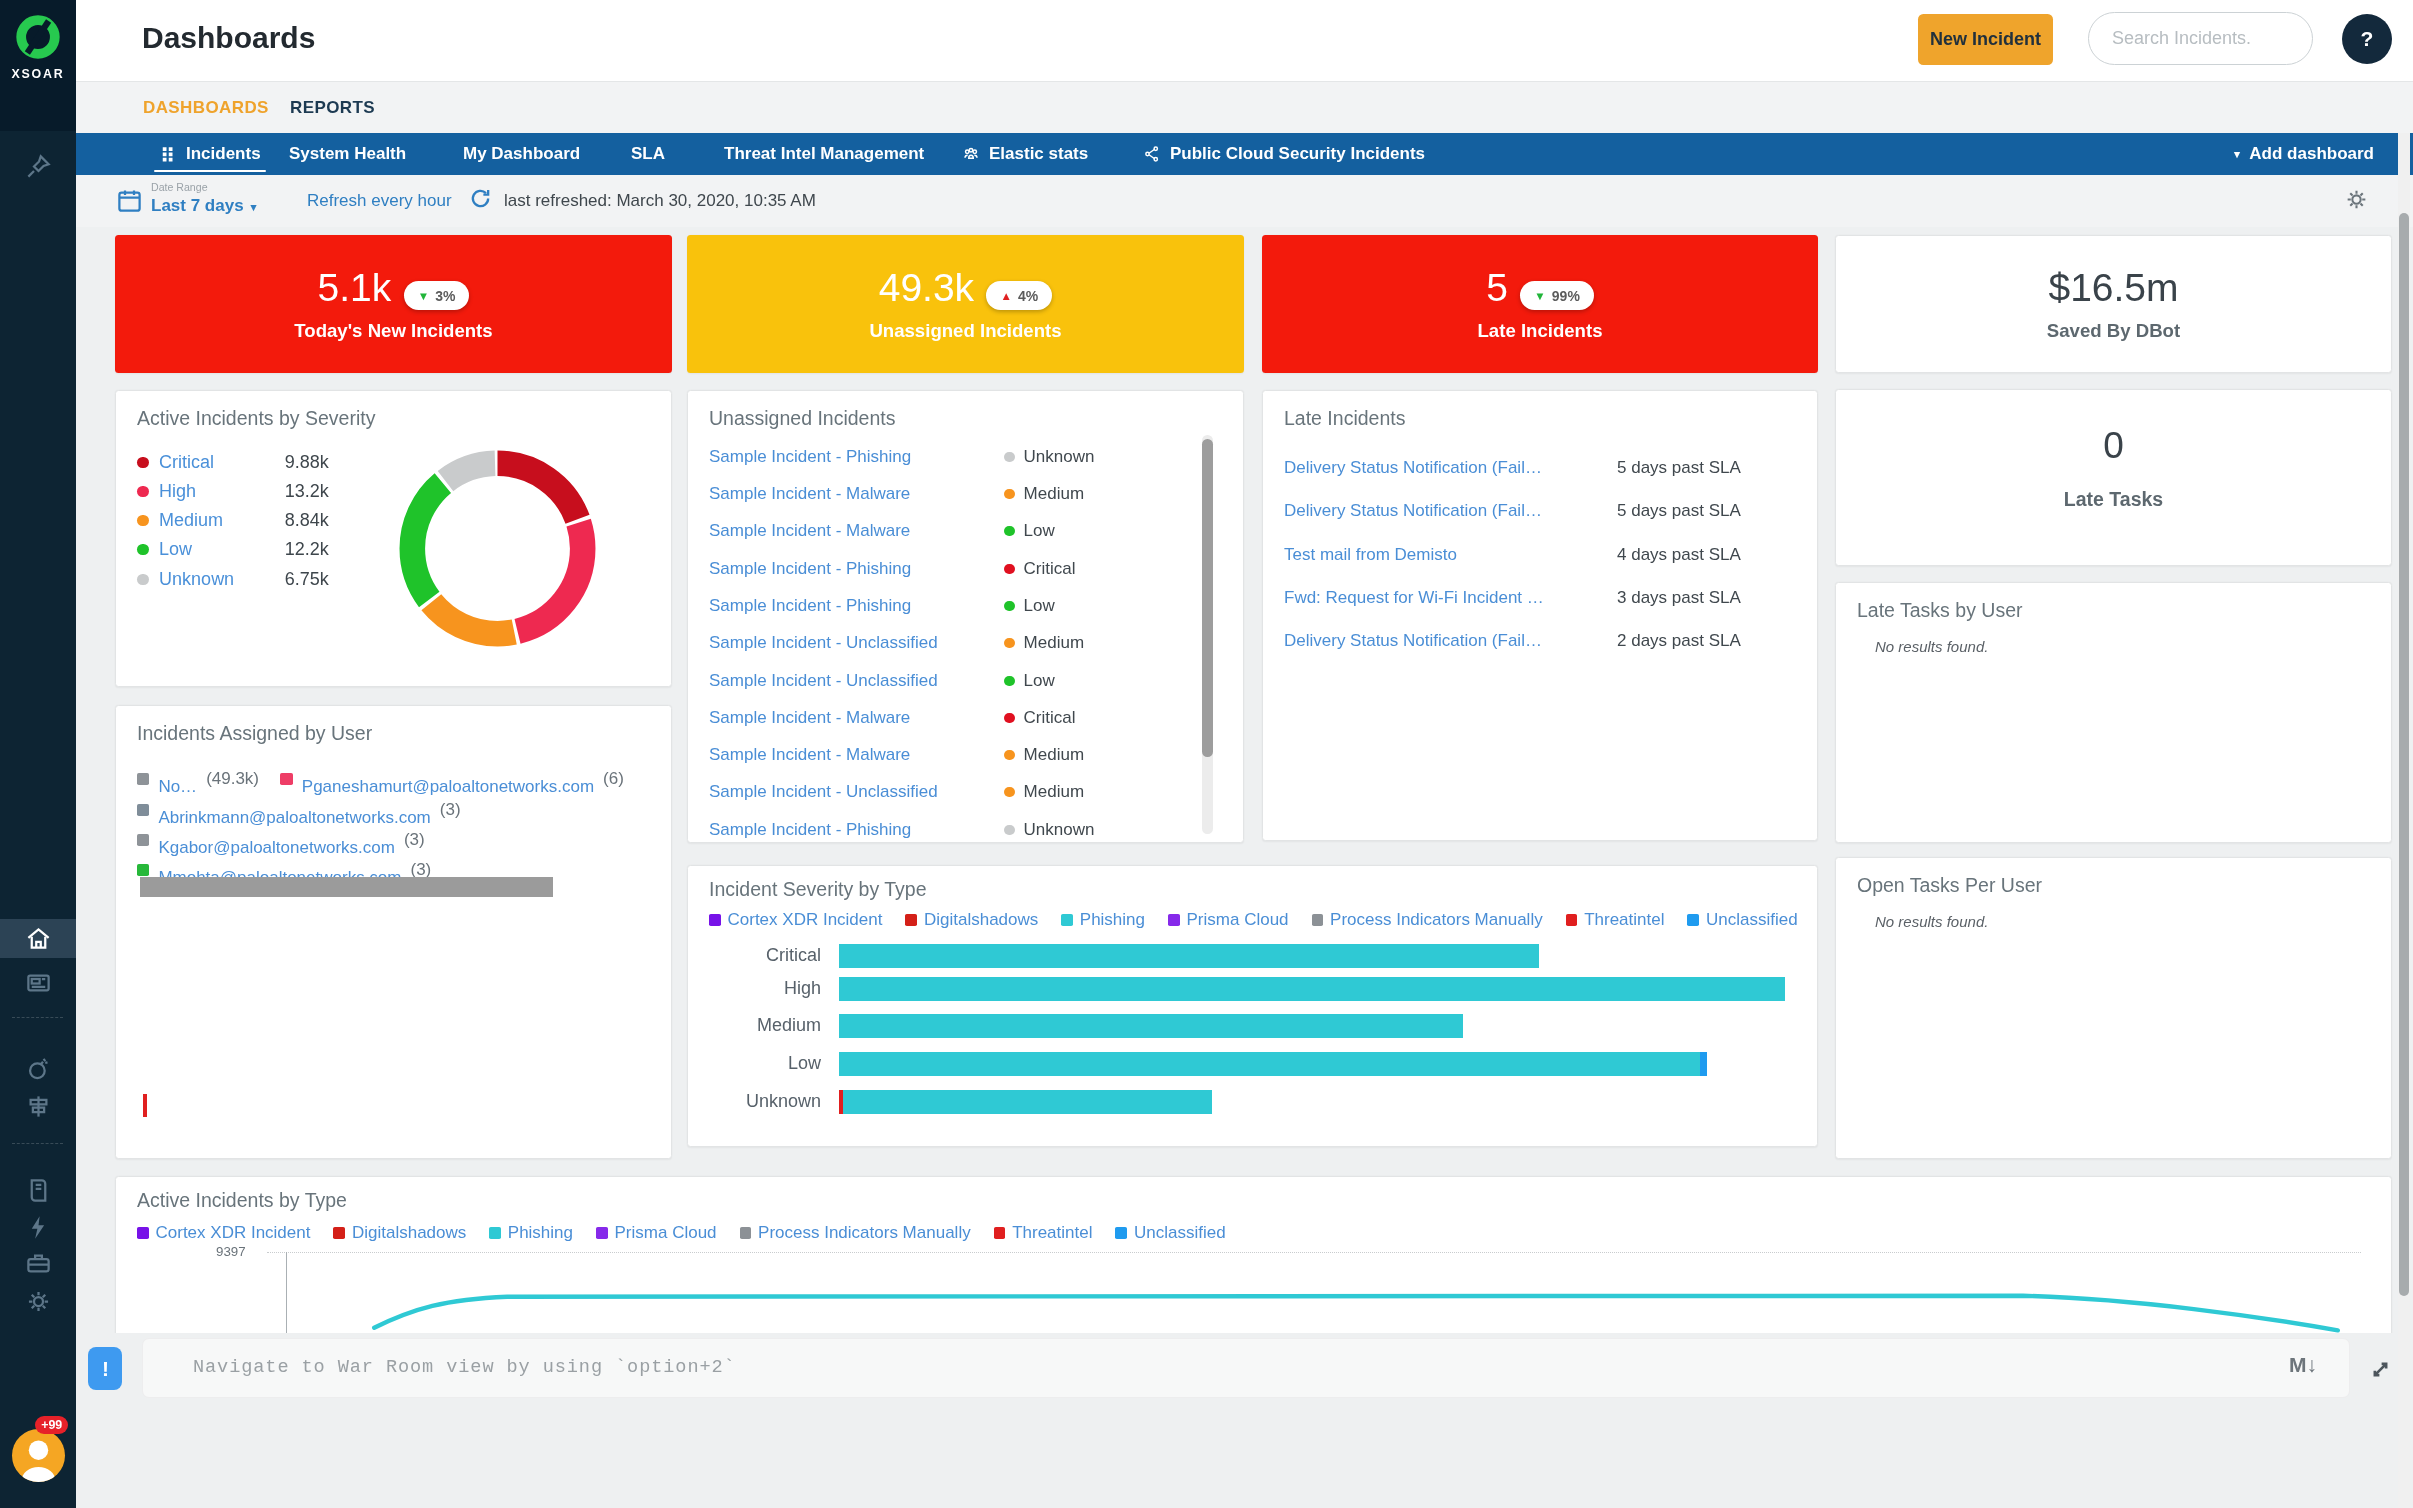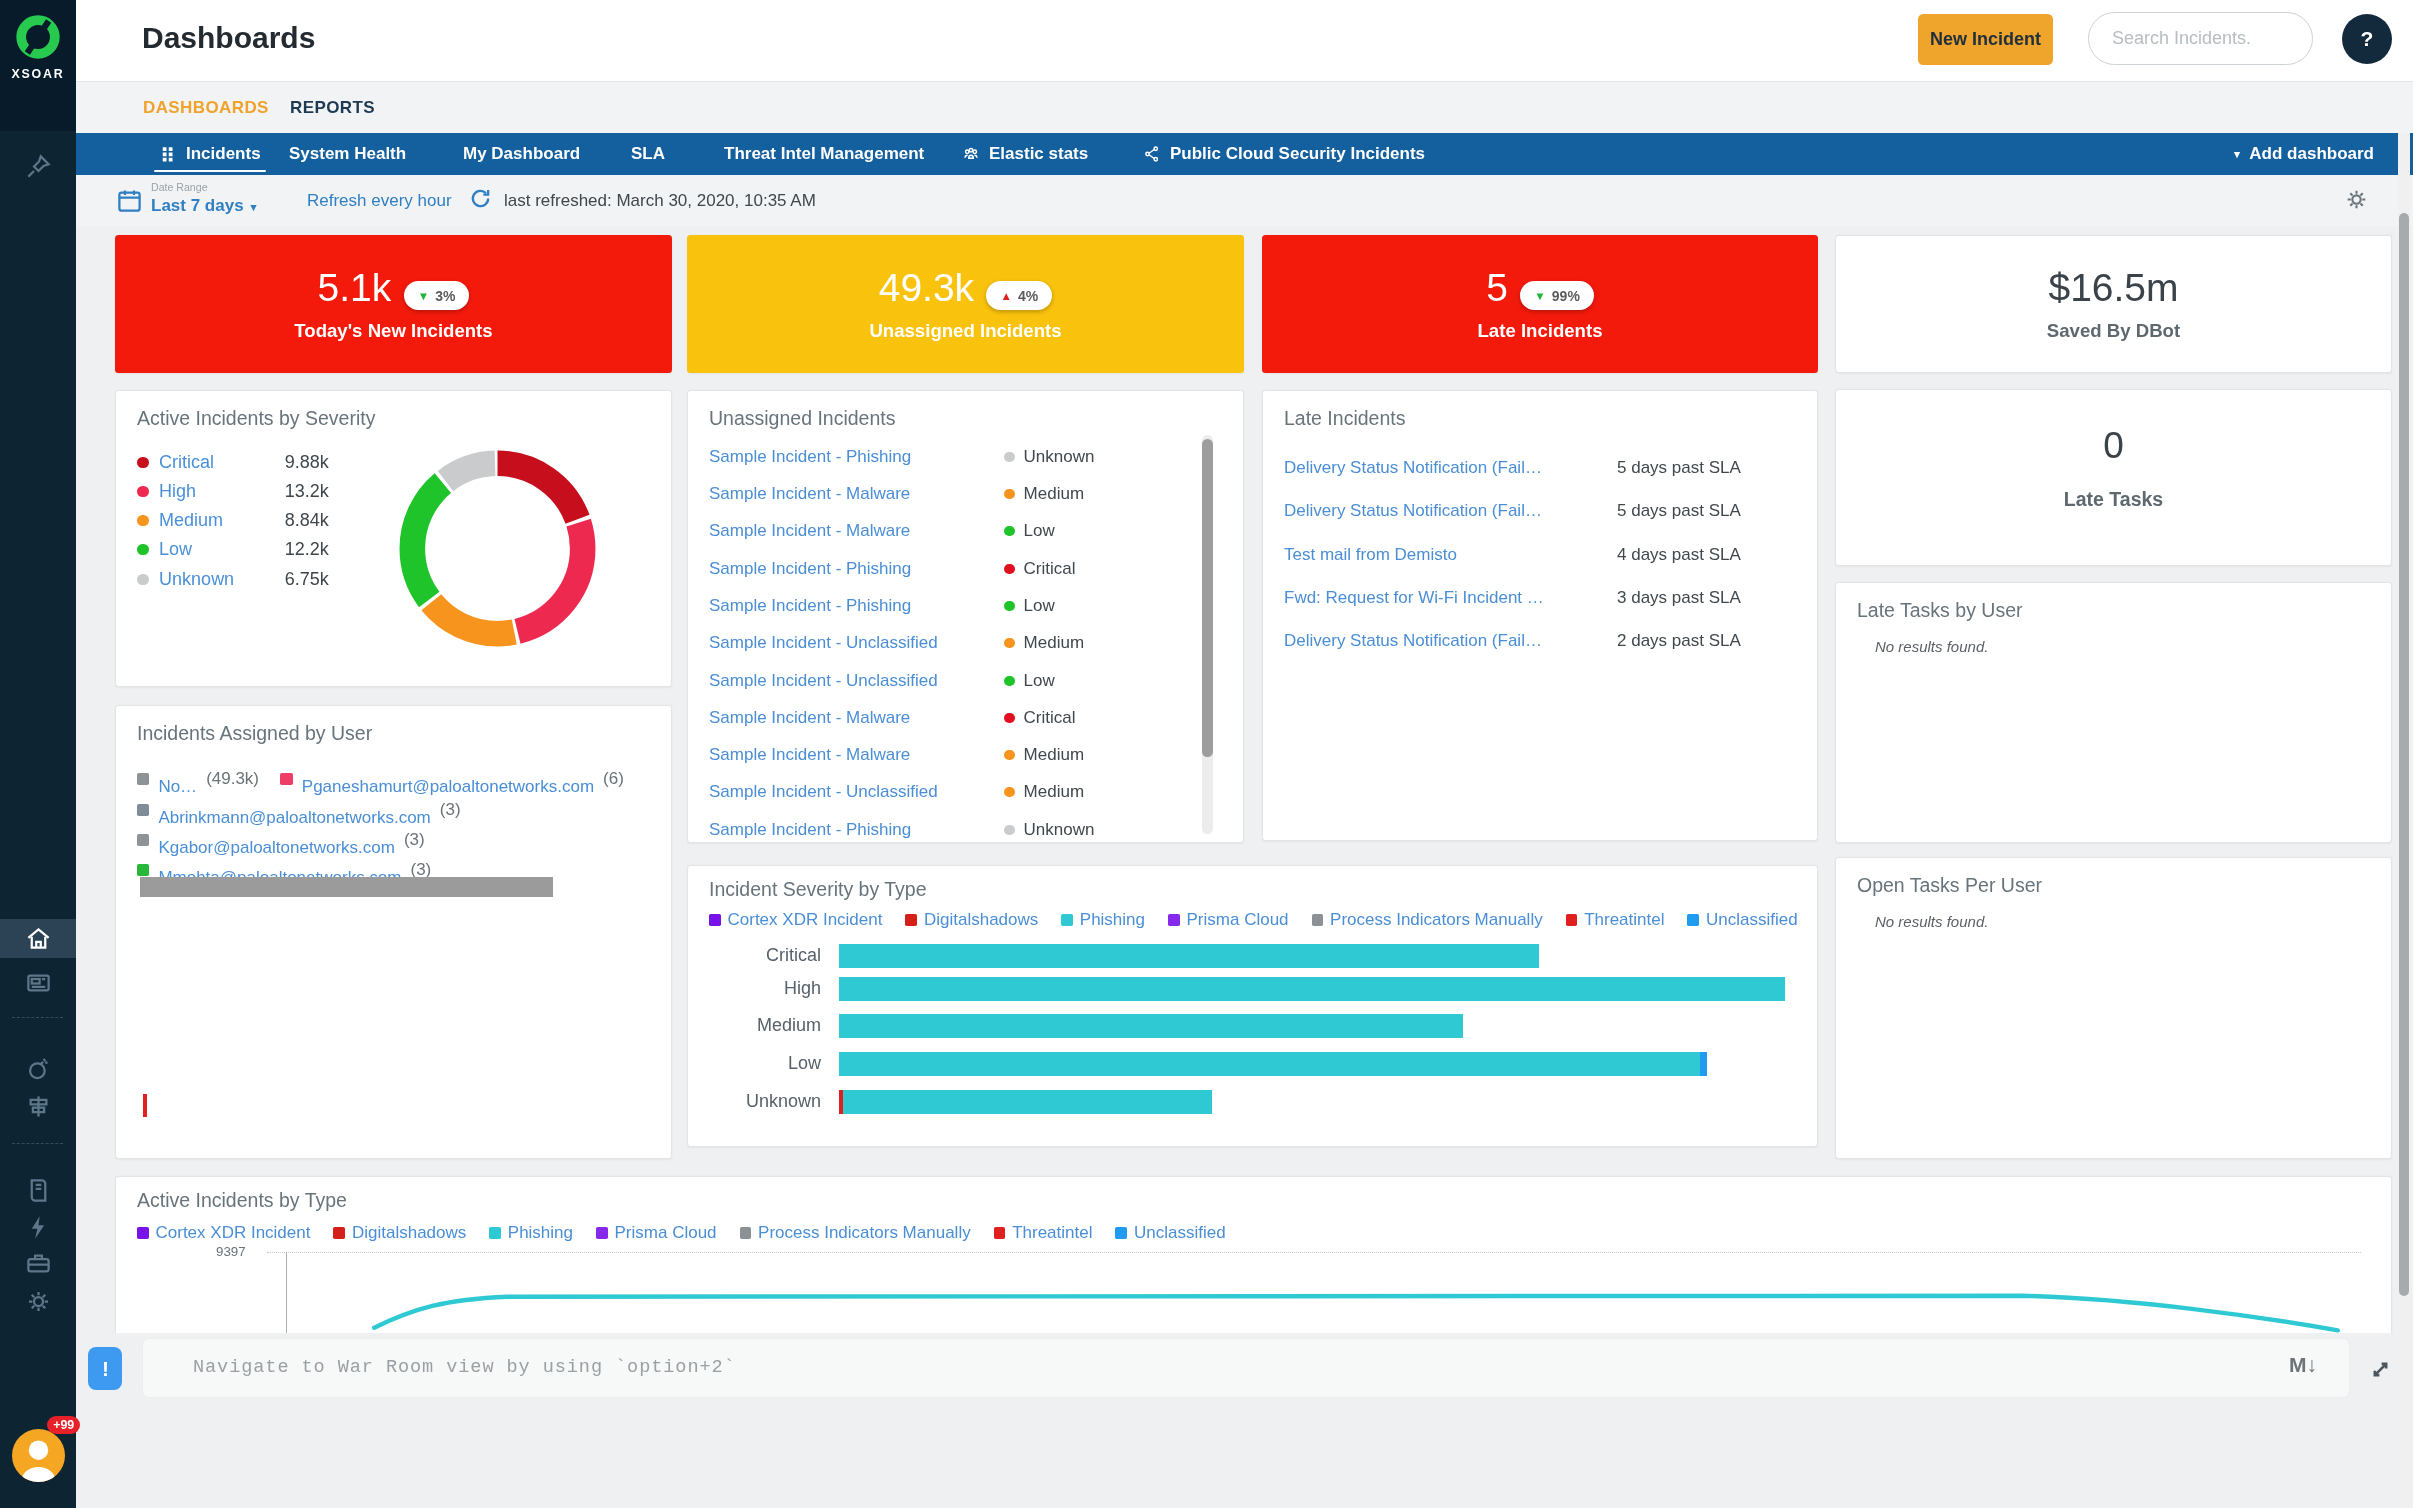--- a/index.html
+++ b/index.html
@@ -10,21 +10,21 @@
   .sidebar { position:absolute; left:0; top:0; width:76px; height:1508px; background:#0d2433; z-index:40; }
   .logo-block { position:absolute; left:0; top:0; width:76px; height:131px; background:#071b2a; text-align:center; }
   .logo-mark { margin-top:14px; }
   .logo-text { display:block; margin-top:3.5px; color:#fff; font-size:12.4px; font-weight:bold; letter-spacing:1.8px; }
   .sicon { position:absolute; left:25px; width:27px; height:27px; color:#5d7689; }
   .sicon svg { width:27px; height:27px; display:block; }
   .side-active { position:absolute; left:0; width:76px; height:39px; background:#2c4355; }
   .side-div { position:absolute; left:12.4px; width:51px; border-top:0.9px dashed rgba(255,255,255,.18); }
   .avatar { position:absolute; left:11.5px; top:1429px; width:53px; height:53px; border-radius:50%; background:#f5a623; overflow:hidden; }
   .avatar svg { width:53px; height:53px; }
-  .avatar-badge { position:absolute; left:47px; top:1416px; background:#e62129; color:#fff; font-size:12.4px; font-weight:bold; border-radius:10.6px; padding:1.8px 6.2px; z-index:5; }
+  .avatar-badge { position:absolute; left:35px; top:1416px; background:#e62129; color:#fff; font-size:12.4px; font-weight:bold; border-radius:10.6px; padding:1.8px 6.2px; z-index:5; }
 
   
   .main { position:absolute; left:76px; top:0; width:2337px; height:1508px; }
   .topbar { position:absolute; left:0; top:0; width:2337px; height:82px; background:#ffffff; border-bottom:0.9px solid #e4e6e7; }
   .page-title { position:absolute; left:66px; top:21px; font-size:30px; font-weight:bold; color:#232a30; }
   .btn-new { position:absolute; left:1842px; top:14px; width:135px; height:51px; background:#efa42c; border:none; border-radius:5.3px; font-size:18px; font-weight:bold; color:#21303c; font-family:"Liberation Sans",sans-serif; cursor:pointer; }
   .search-pill { position:absolute; left:2012px; top:12.4px; width:225px; height:53px; border:1.8px solid #ccd2d5; border-radius:28px; background:#fff; padding-left:23px; font-size:18px; color:#49525a; font-family:"Liberation Sans",sans-serif; outline:none; }
   .search-pill::placeholder { color:#b7bdc1; }
   .help-circle { position:absolute; left:2266px; top:14px; width:50px; height:50px; border-radius:50%; background:#13293c; color:#fff; font-size:21px; font-weight:bold; text-align:center; line-height:50px; cursor:pointer; }
 

